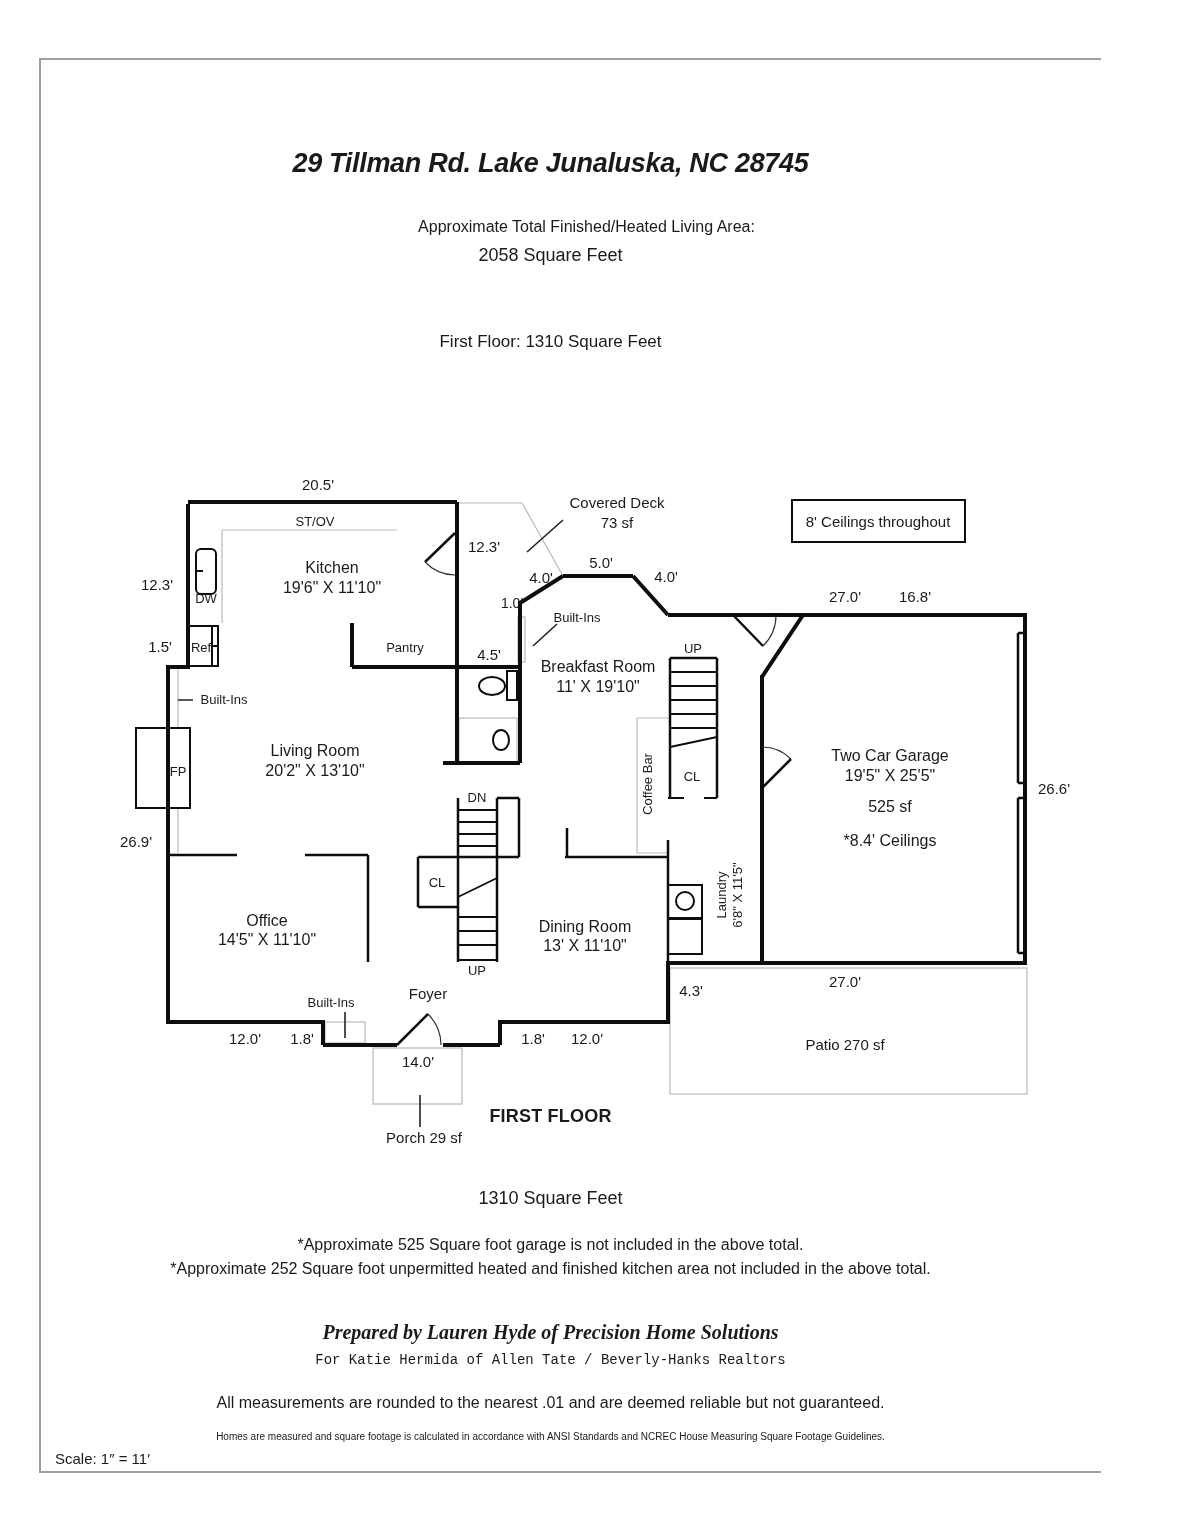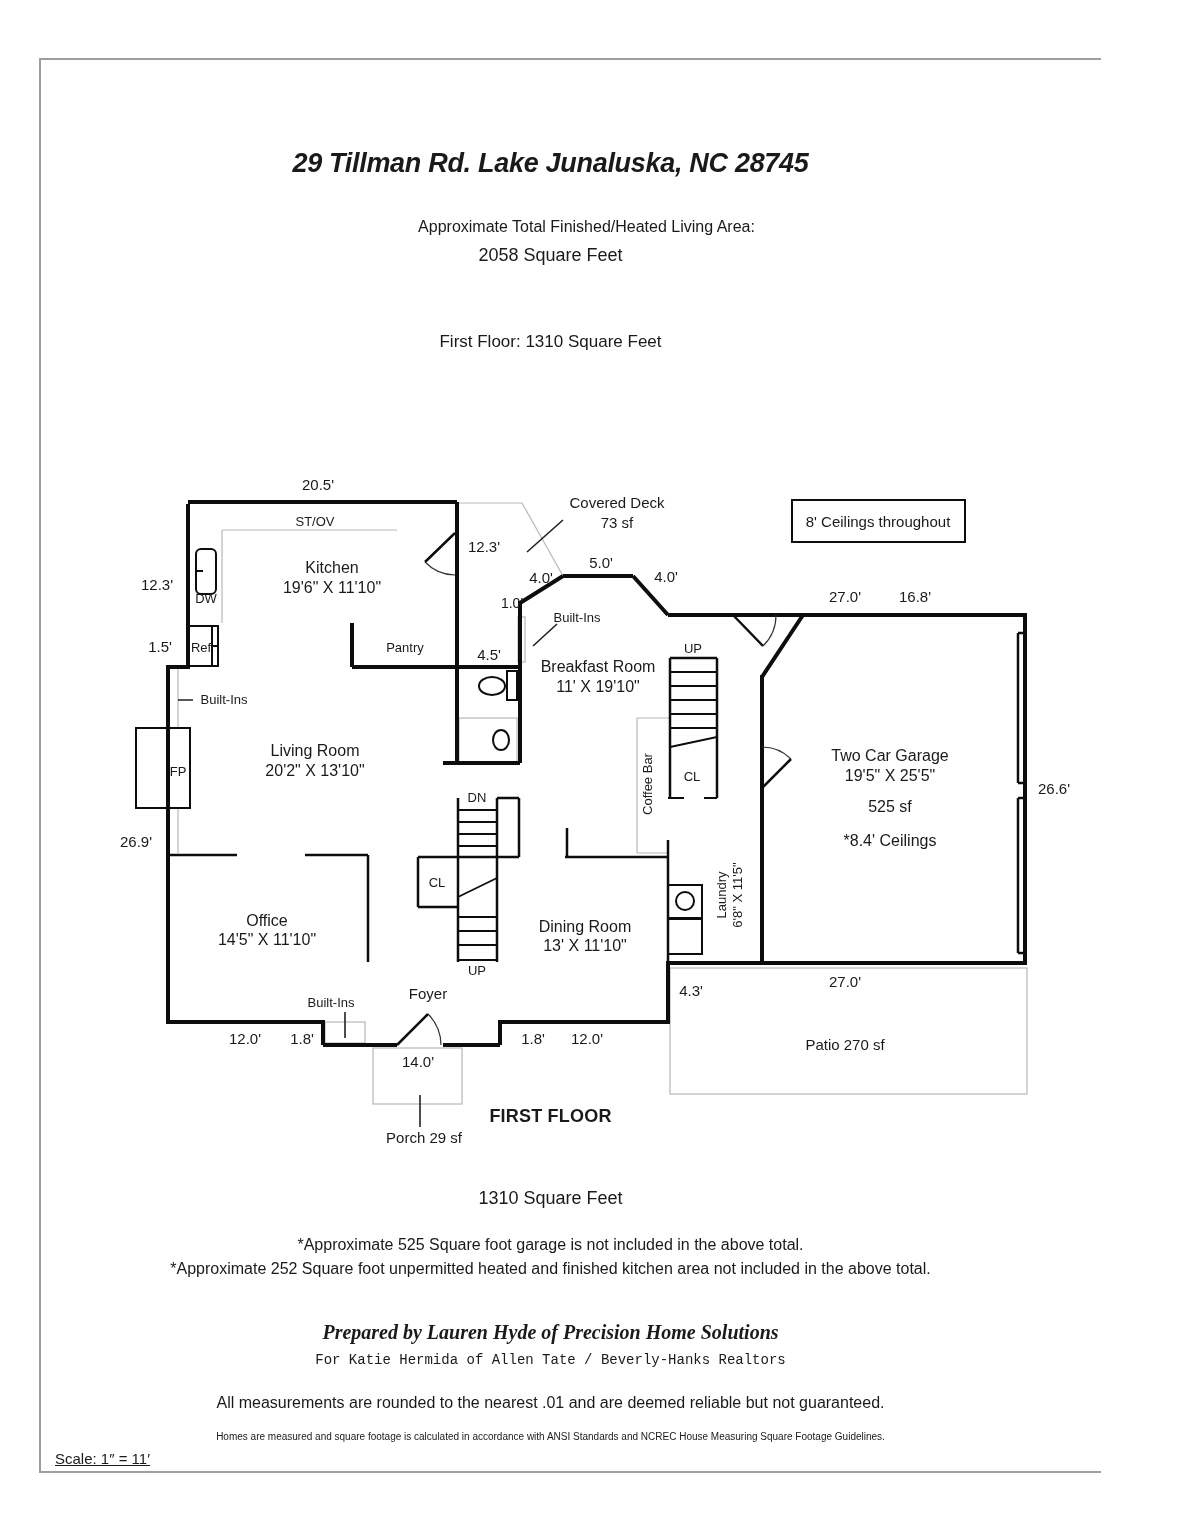--- a/index.html
+++ b/index.html
@@ -18,21 +18,21 @@
   .ff-line { top:292px; font-size:17px;margin-top:40px; }
   .sf-line { top:316px; font-size:17px; }
   .floor-title { top:1106px; font-size:18px; font-weight:600; letter-spacing:0.2px; }
   .floor-area { top:1188px; font-size:18px; }
   .footnote1 { top:1236px; font-size:16px; }
   .footnote2 { top:1260px; font-size:16px; }
   .prepared { top:1321px; font-size:20px; font-style:italic; font-weight:600;font-family:Liberation Serif, serif; }
   .for-line { top:1352px; font-size:14px;font-family:Liberation Mono, monospace; }
   .disc1 { top:1394px; font-size:16px; }
   .disc2 { top:1412px; font-size:10px;margin-top:19px; }
-  .scale-note { position:absolute; left:55px; top:1450px; font-size:15px;text-decoration:underline; }
+  .scale-note { position:absolute; left:55px; top:1450px; font-size:15px; }
   svg.plan { position:absolute; left:0; top:0; }
   svg.plan text {
     font-family:"Liberation Sans", sans-serif; fill:#1a1a1a;
   }
   .t16 { font-size:16px; } .t15 { font-size:15px; } .t14 { font-size:14px; } .t13 { font-size:13px; }
 </style>
 </head>
 <body>
 
 <div class="page">

